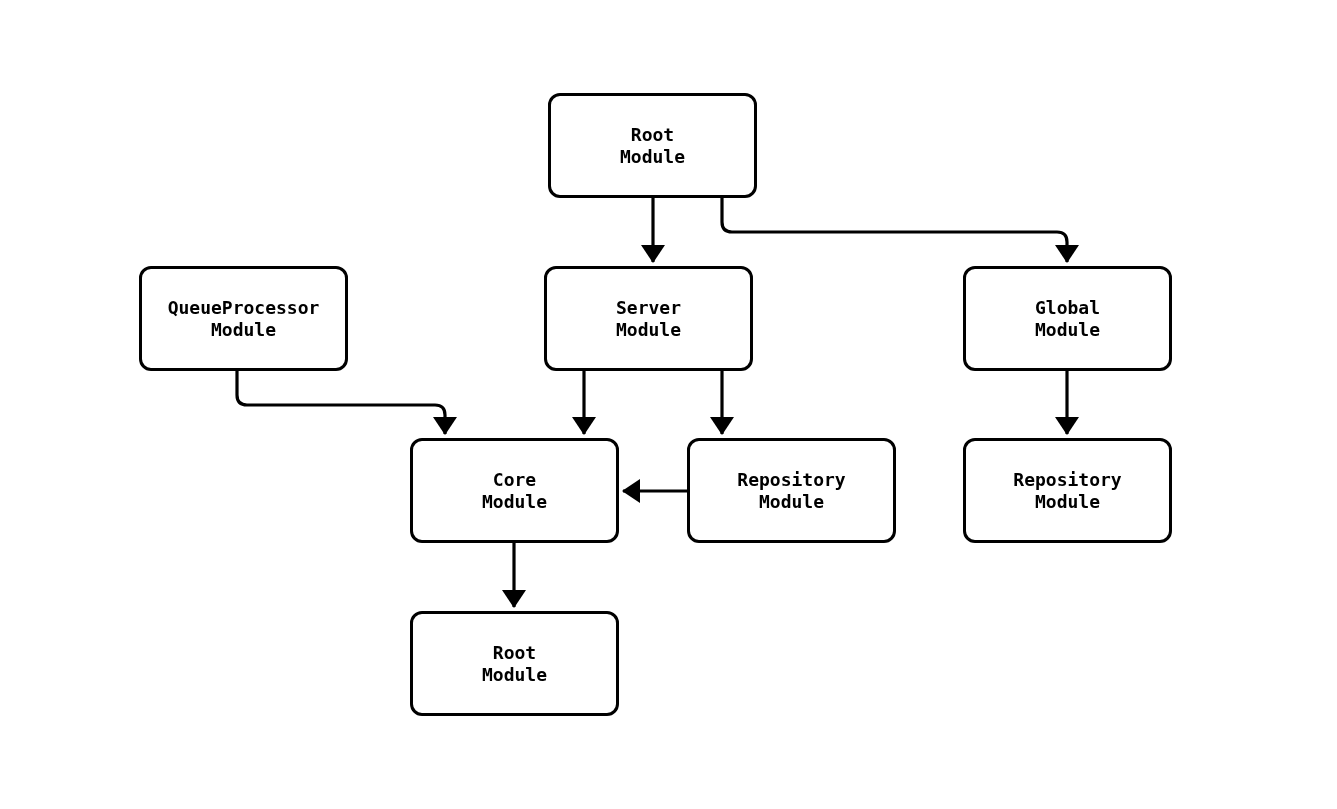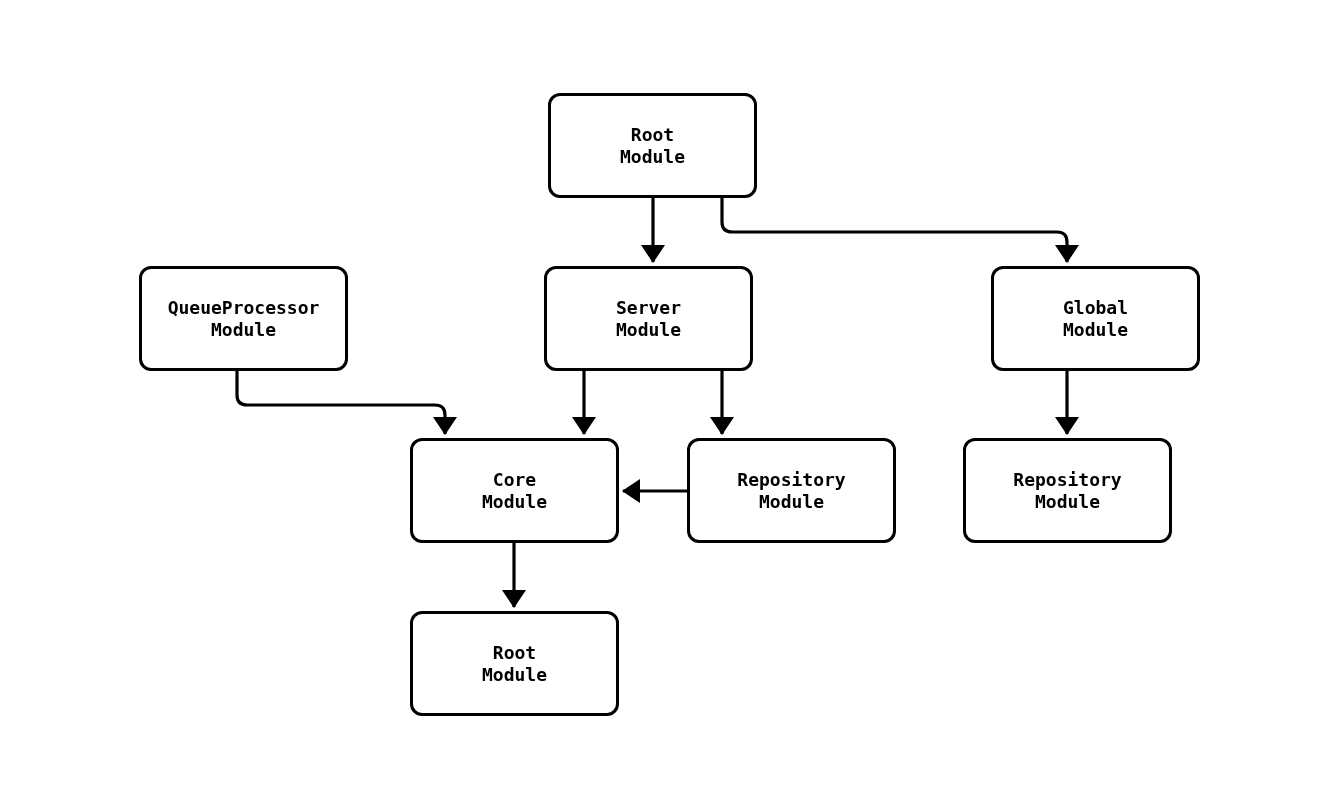--- a/index.html
+++ b/index.html
@@ -42,21 +42,21 @@
     font-weight: bold;
     line-height: 22px;
     color: #000000;
     text-align: center;
     white-space: nowrap;
   }
   
   .pos-root           { left: 548px; top:  93px; }
   .pos-queueprocessor { left: 139px; top: 266px; }
   .pos-server         { left: 536px; top: 266px; margin-left: 8px; }
-  .pos-global         { left: 991px; top: 266px; }
+  .pos-global         { left: 963px; top: 266px; }
   .pos-core           { left: 410px; top: 438px; }
   .pos-endpoints      { left: 687px; top: 438px; }
   .pos-repository     { left: 963px; top: 438px; }
   .pos-queue          { left: 410px; top: 611px; }
 </style>
 </head>
 <body>
 
 <div class="canvas">
 

